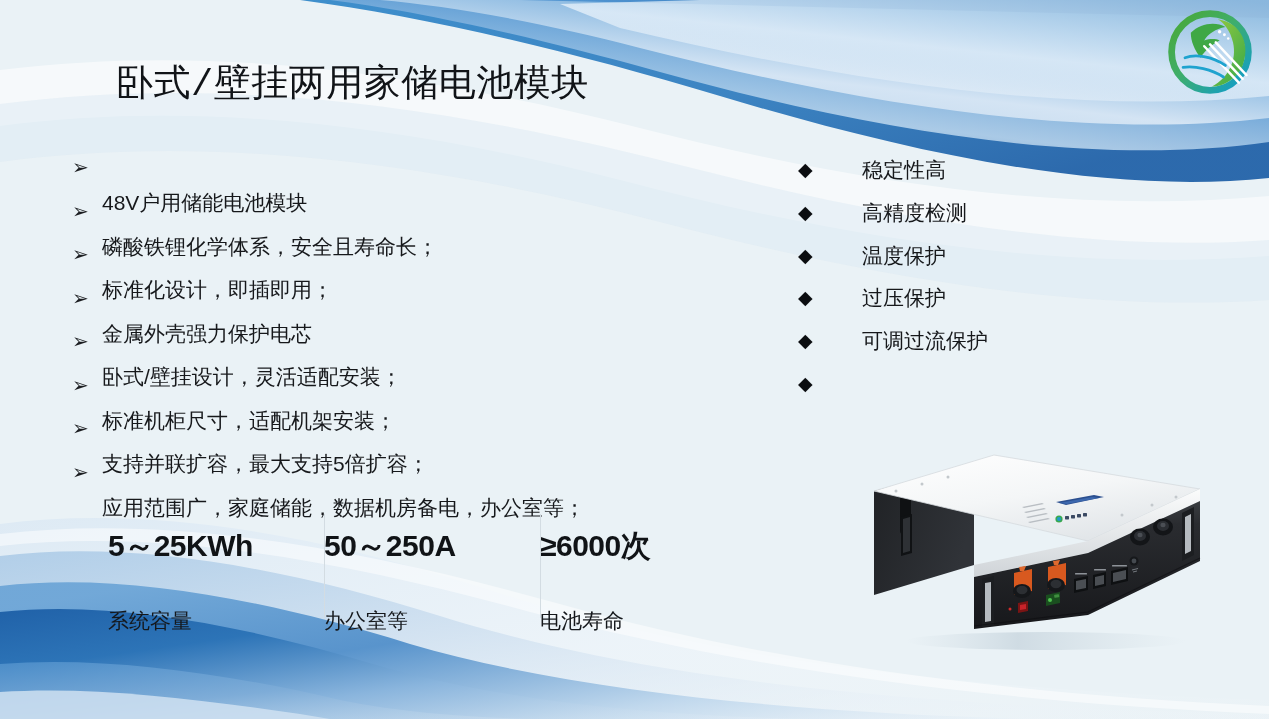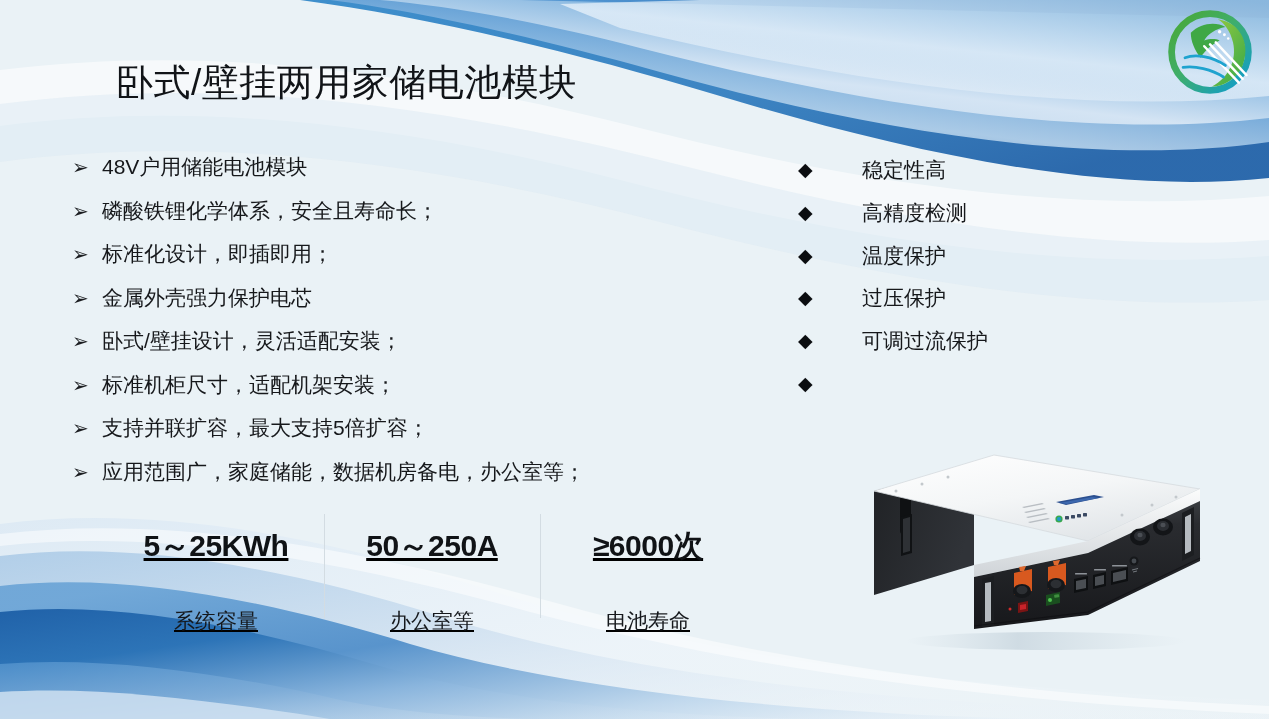--- a/index.html
+++ b/index.html
@@ -34,20 +34,21 @@
   
   #slide-title {
     position: absolute;
     left: 116px;
     top: 58px;
     font-size: 37px;
     font-weight: 400;
     color: #111418;
     letter-spacing: 0.5px;
     white-space: nowrap;
+    font-family: Liberation Mono, monospace;
   }
   
   #left-list {
     position: absolute;
     left: 72px;
     top: 152px;
     width: 640px;
   }
   #left-list .bullet-row {
     display: flex;
@@ -60,20 +61,21 @@
     font-size: 20px;
     line-height: 30px;
     color: #1b1d20;
     text-align: left;
   }
   #left-list .bullet-text {
     font-size: 21px;
     line-height: 30px;
     color: #16181b;
     white-space: nowrap;
+    margin-top: 36px;
   }
   
   #right-list {
     position: absolute;
     left: 798px;
     top: 155px;
     width: 300px;
   }
   #right-list .bullet-row {
     display: flex;
@@ -99,22 +101,21 @@
     position: absolute;
     left: 108px;
     top: 512px;
     width: 648px;
     height: 112px;
     display: flex;
   }
   #stats-band .stat-cell {
     position: relative;
     flex: 1 1 0;
-    text-align: center;
-    text-decoration: underline;
+    text-align: left;
   }
   #stats-band .stat-cell + .stat-cell::before {
     content: "";
     position: absolute;
     left: 0;
     top: 2px;
     bottom: 6px;
     width: 1px;
     background: #d3dce2;
   }

